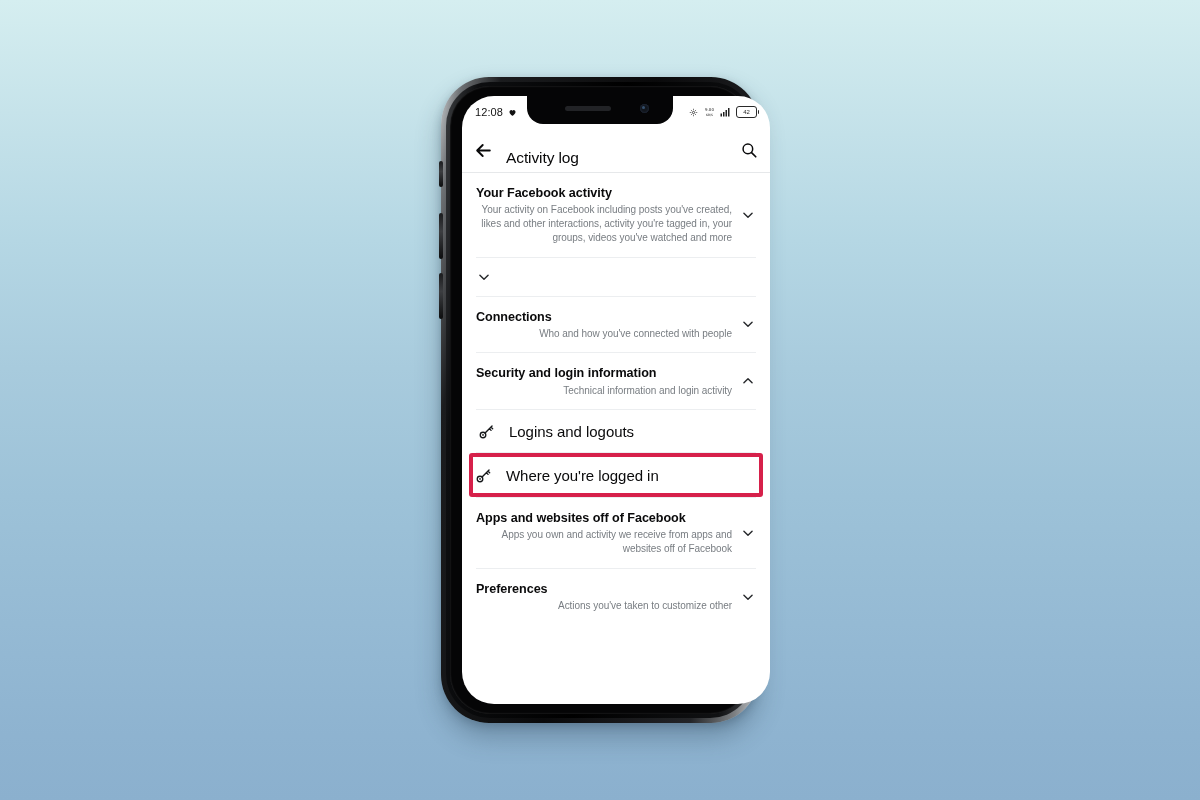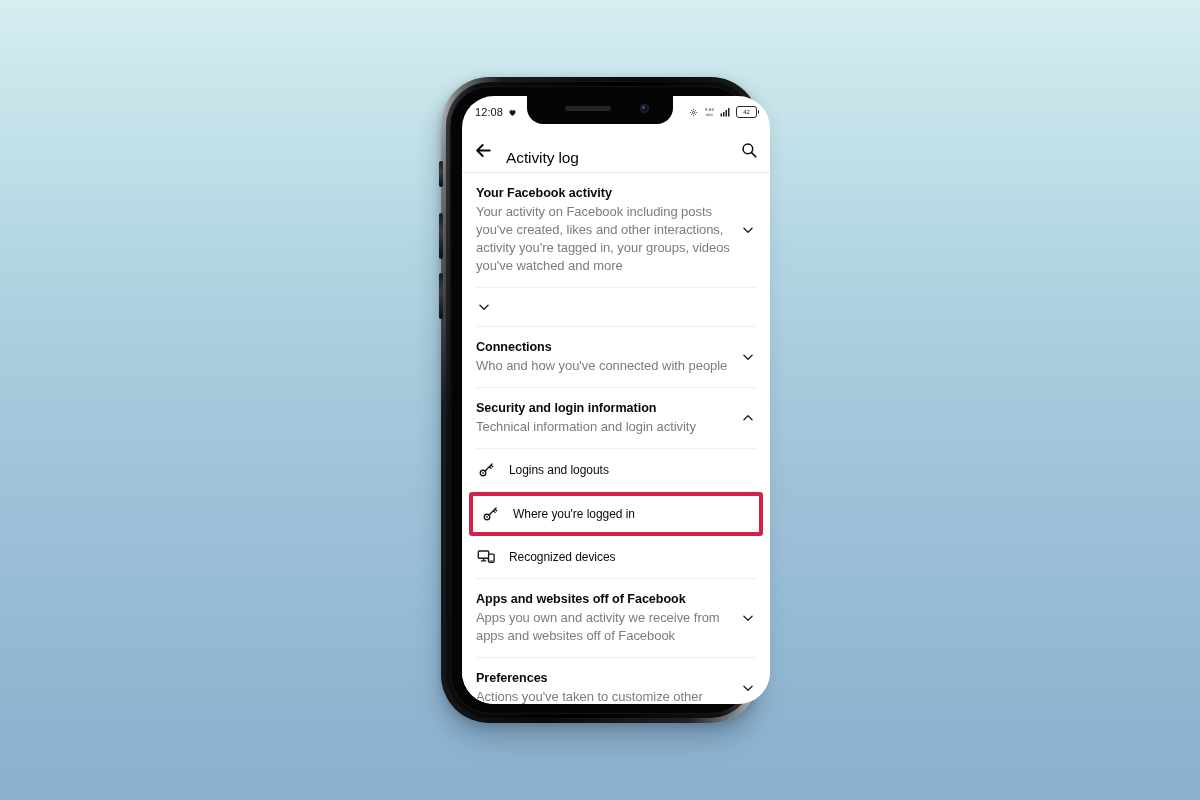--- a/index.html
+++ b/index.html
@@ -196,25 +196,26 @@
   }
   .section-text { flex: 1; min-width: 0; }
   .section-title {
     font-size: 12.6px;
     font-weight: bold;
     color: #0a0a0b;
     line-height: 1.28;
     letter-spacing: -0.05px;
   }
   .section-sub {
-    font-size: 13px;
+    font-size: 10px;
     color: #787d82;
     line-height: 1.38;
     margin-top: 2px;
     letter-spacing: -0.05px;
+    text-align: right;
   }
   .chev {
     flex: 0 0 auto;
     width: 16px;
     display: flex;
     align-items: center;
     justify-content: center;
     align-self: center;
   }
   .sep {
@@ -224,42 +225,42 @@
   }
 
   .subrow {
     display: flex;
     align-items: center;
     gap: 13px;
     padding: 11px 14px;
     background: #fff;
   }
   .subrow-label {
-    font-size: 12px;
+    font-size: 15px;
     color: #0a0a0b;
     letter-spacing: -0.05px;
   }
   .subrow-icon {
     flex: 0 0 auto;
     width: 20px;
     height: 20px;
     display: flex;
     align-items: center;
     justify-content: center;
   }
 
   
   .highlight-wrap {
     position: relative;
     margin: 0 7px;
     border: 4px solid #d6204a;
     border-radius: 3px;
     background: #fff;
   }
-  .highlight-wrap .subrow { padding: 8px 7px; }
+  .highlight-wrap .subrow { padding: 8px 0; }
 
   .cut-row { overflow: hidden; }
 </style>
 </head>
 <body>
 
 <div class="backdrop"></div>
 
 <div class="phone">
   <div class="phone-rim"></div>
@@ -382,32 +383,20 @@
             <svg width="19" height="19" viewBox="0 0 24 24">
               <circle cx="7.6" cy="16.4" r="3.5" fill="none" stroke="#16181a" stroke-width="1.7"></circle>
               <circle cx="7.6" cy="16.4" r="1.1" fill="#16181a"></circle>
               <path d="M10.2 13.8L19 5M15.6 8.4l2.2 2.2M17.6 6.4l2.2 2.2" fill="none" stroke="#16181a" stroke-width="1.7" stroke-linecap="round"></path>
             </svg>
           </span>
           <span class="subrow-label">Where you're logged in</span>
         </div>
       </div>
 
-      <div class="subrow">
-        <span class="subrow-icon">
-          <svg width="19" height="19" viewBox="0 0 24 24">
-            <rect x="1.6" y="5" width="13.2" height="9.2" rx="1.2" fill="none" stroke="#16181a" stroke-width="1.7"></rect>
-            <path d="M5.6 17.6h5.4" stroke="#16181a" stroke-width="1.7" stroke-linecap="round"></path>
-            <path d="M8.3 14.2v3.4" stroke="#16181a" stroke-width="1.7"></path>
-            <rect x="14.6" y="9" width="7" height="10.4" rx="1.4" fill="#fff" stroke="#16181a" stroke-width="1.7"></rect>
-            <path d="M16.6 17.6h3" stroke="#16181a" stroke-width="1.3" stroke-linecap="round"></path>
-          </svg>
-        </span>
-        <span class="subrow-label">Recognized devices</span>
-      </div>
       <div class="sep"></div>
 
       <div class="section">
         <div class="section-text">
           <div class="section-title">Apps and websites off of Facebook</div>
           <div class="section-sub">Apps you own and activity we receive from apps and websites off of Facebook</div>
         </div>
         <span class="chev">
           <svg width="14" height="14" viewBox="0 0 24 24">
             <path d="M5 9l7 7 7-7" fill="none" stroke="#26282b" stroke-width="2.4" stroke-linecap="round" stroke-linejoin="round"></path>

